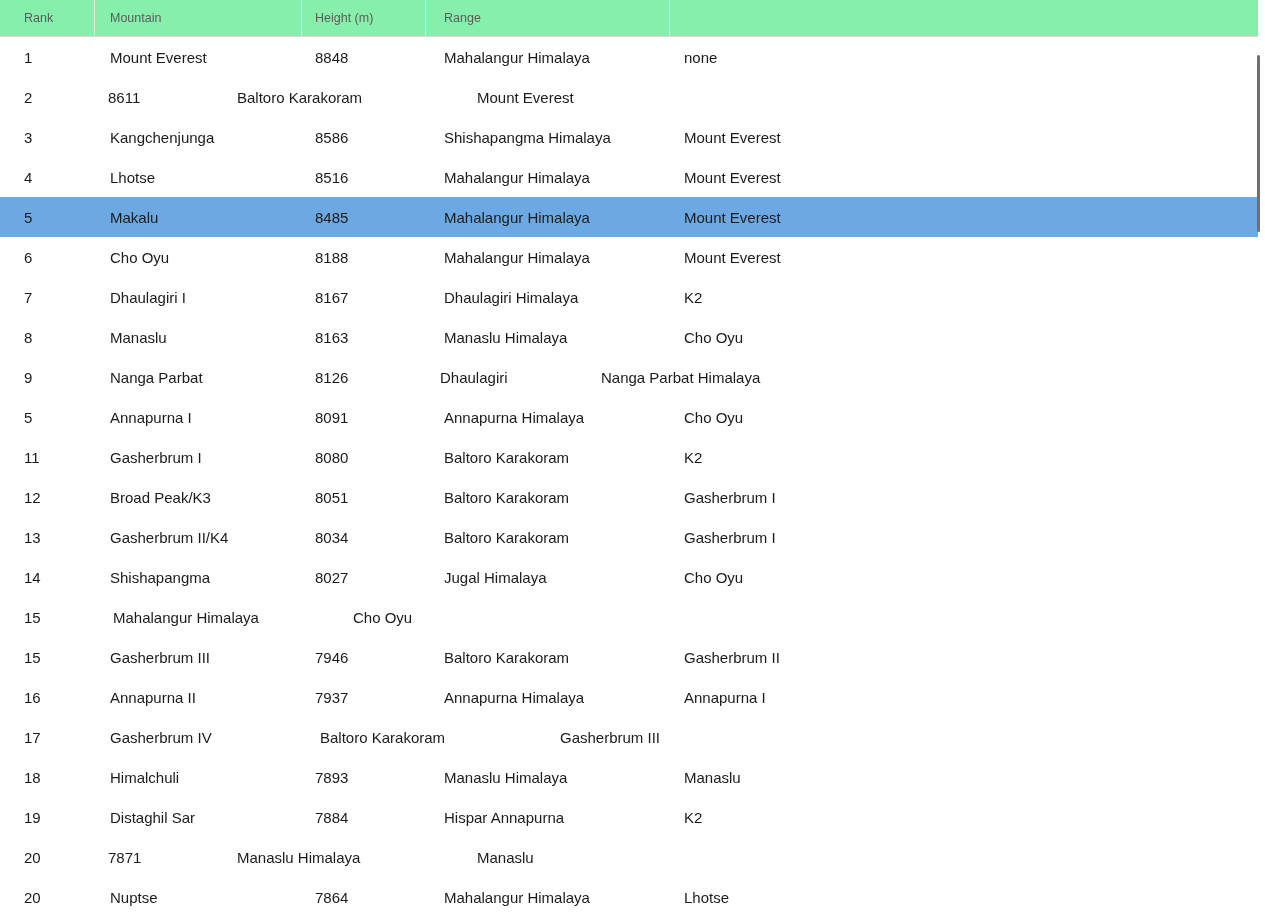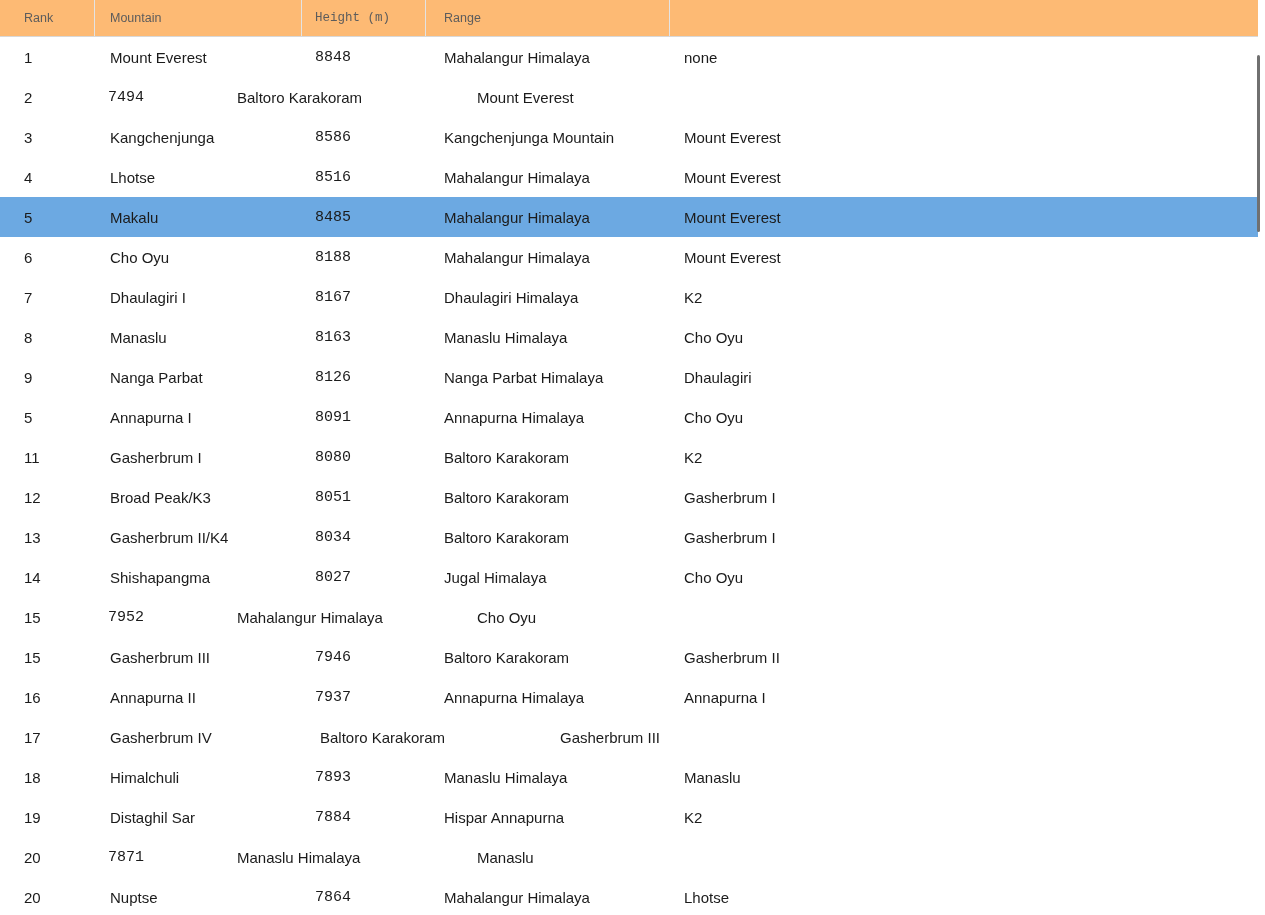--- a/index.html
+++ b/index.html
@@ -16,21 +16,21 @@
     width: 1265px;
     height: 915px;
     background: #ffffff;
   }
   
   .header-row {
     display: flex;
     width: 1258px;
     height: 36px;
     border-bottom: 1px solid #d8d8d8;
-    background: #fdba74;
+    background: #86efac;
   }
   .header-cell {
     box-sizing: border-box;
     display: flex;
     align-items: center;
     font-size: 12.5px;
     color: #5c5c5c;
     border-right: 1px solid #e3e3e3;
     white-space: nowrap;
     overflow: hidden;
@@ -51,21 +51,21 @@
     display: flex;
     align-items: center;
     font-size: 15px;
     color: #1b1b1b;
     white-space: nowrap;
     overflow: hidden;
   }
   
   .col-rank     { width: 95px;  padding-left: 24px; }
   .col-mountain { width: 207px; padding-left: 15px; }
-  .col-height   { width: 124px; padding-left: 13px; font-family: Liberation Mono, monospace; }
+  .col-height   { width: 124px; padding-left: 13px; }
   .col-range    { width: 244px; padding-left: 18px; }
   .col-parent   { width: 157px; padding-left: 14px; }
   .col-filler   { flex: 1; }
   
   .scrollbar-thumb {
     position: absolute;
     left: 1257px;
     top: 55px;
     width: 3px;
     height: 177px;
@@ -90,30 +90,30 @@
       <div class="row">
         <div class="cell col-rank">1</div>
         <div class="cell col-mountain">Mount Everest</div>
         <div class="cell col-height">8848</div>
         <div class="cell col-range">Mahalangur Himalaya</div>
         <div class="cell col-parent">none</div>
         <div class="cell col-filler"></div>
       </div>
       <div class="row">
         <div class="cell col-rank">2</div>
-        <div class="cell col-height">7494</div>
+        <div class="cell col-height">8611</div>
         <div class="cell col-range">Baltoro Karakoram</div>
         <div class="cell col-parent">Mount Everest</div>
         <div class="cell col-filler"></div>
       </div>
       <div class="row">
         <div class="cell col-rank">3</div>
         <div class="cell col-mountain">Kangchenjunga</div>
         <div class="cell col-height">8586</div>
-        <div class="cell col-range">Kangchenjunga Mountain</div>
+        <div class="cell col-range">Shishapangma Himalaya</div>
         <div class="cell col-parent">Mount Everest</div>
         <div class="cell col-filler"></div>
       </div>
       <div class="row">
         <div class="cell col-rank">4</div>
         <div class="cell col-mountain">Lhotse</div>
         <div class="cell col-height">8516</div>
         <div class="cell col-range">Mahalangur Himalaya</div>
         <div class="cell col-parent">Mount Everest</div>
         <div class="cell col-filler"></div>
@@ -147,22 +147,22 @@
         <div class="cell col-mountain">Manaslu</div>
         <div class="cell col-height">8163</div>
         <div class="cell col-range">Manaslu Himalaya</div>
         <div class="cell col-parent">Cho Oyu</div>
         <div class="cell col-filler"></div>
       </div>
       <div class="row">
         <div class="cell col-rank">9</div>
         <div class="cell col-mountain">Nanga Parbat</div>
         <div class="cell col-height">8126</div>
+        <div class="cell col-parent">Dhaulagiri</div>
         <div class="cell col-range">Nanga Parbat Himalaya</div>
-        <div class="cell col-parent">Dhaulagiri</div>
         <div class="cell col-filler"></div>
       </div>
       <div class="row">
         <div class="cell col-rank">5</div>
         <div class="cell col-mountain">Annapurna I</div>
         <div class="cell col-height">8091</div>
         <div class="cell col-range">Annapurna Himalaya</div>
         <div class="cell col-parent">Cho Oyu</div>
         <div class="cell col-filler"></div>
       </div>
@@ -193,21 +193,20 @@
       <div class="row">
         <div class="cell col-rank">14</div>
         <div class="cell col-mountain">Shishapangma</div>
         <div class="cell col-height">8027</div>
         <div class="cell col-range">Jugal Himalaya</div>
         <div class="cell col-parent">Cho Oyu</div>
         <div class="cell col-filler"></div>
       </div>
       <div class="row">
         <div class="cell col-rank">15</div>
-        <div class="cell col-height">7952</div>
         <div class="cell col-range">Mahalangur Himalaya</div>
         <div class="cell col-parent">Cho Oyu</div>
         <div class="cell col-filler"></div>
       </div>
       <div class="row">
         <div class="cell col-rank">15</div>
         <div class="cell col-mountain">Gasherbrum III</div>
         <div class="cell col-height">7946</div>
         <div class="cell col-range">Baltoro Karakoram</div>
         <div class="cell col-parent">Gasherbrum II</div>

